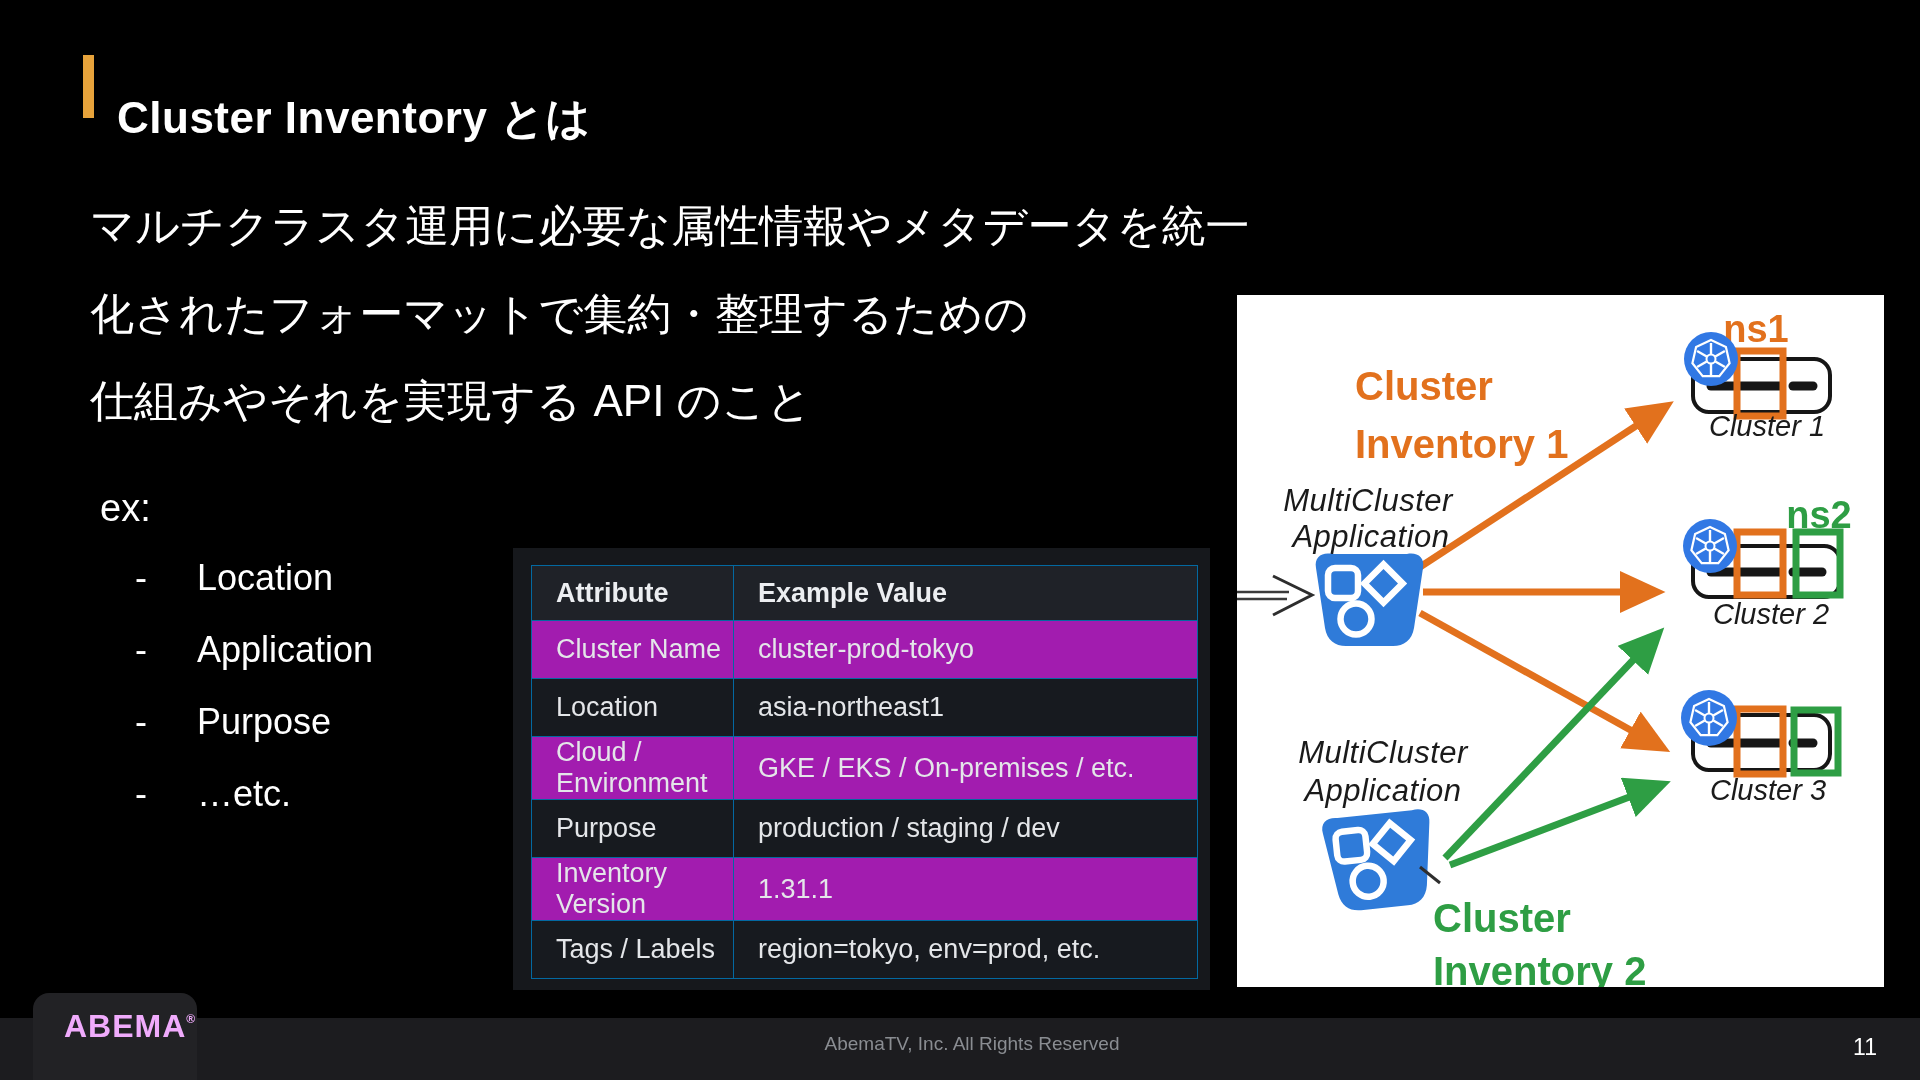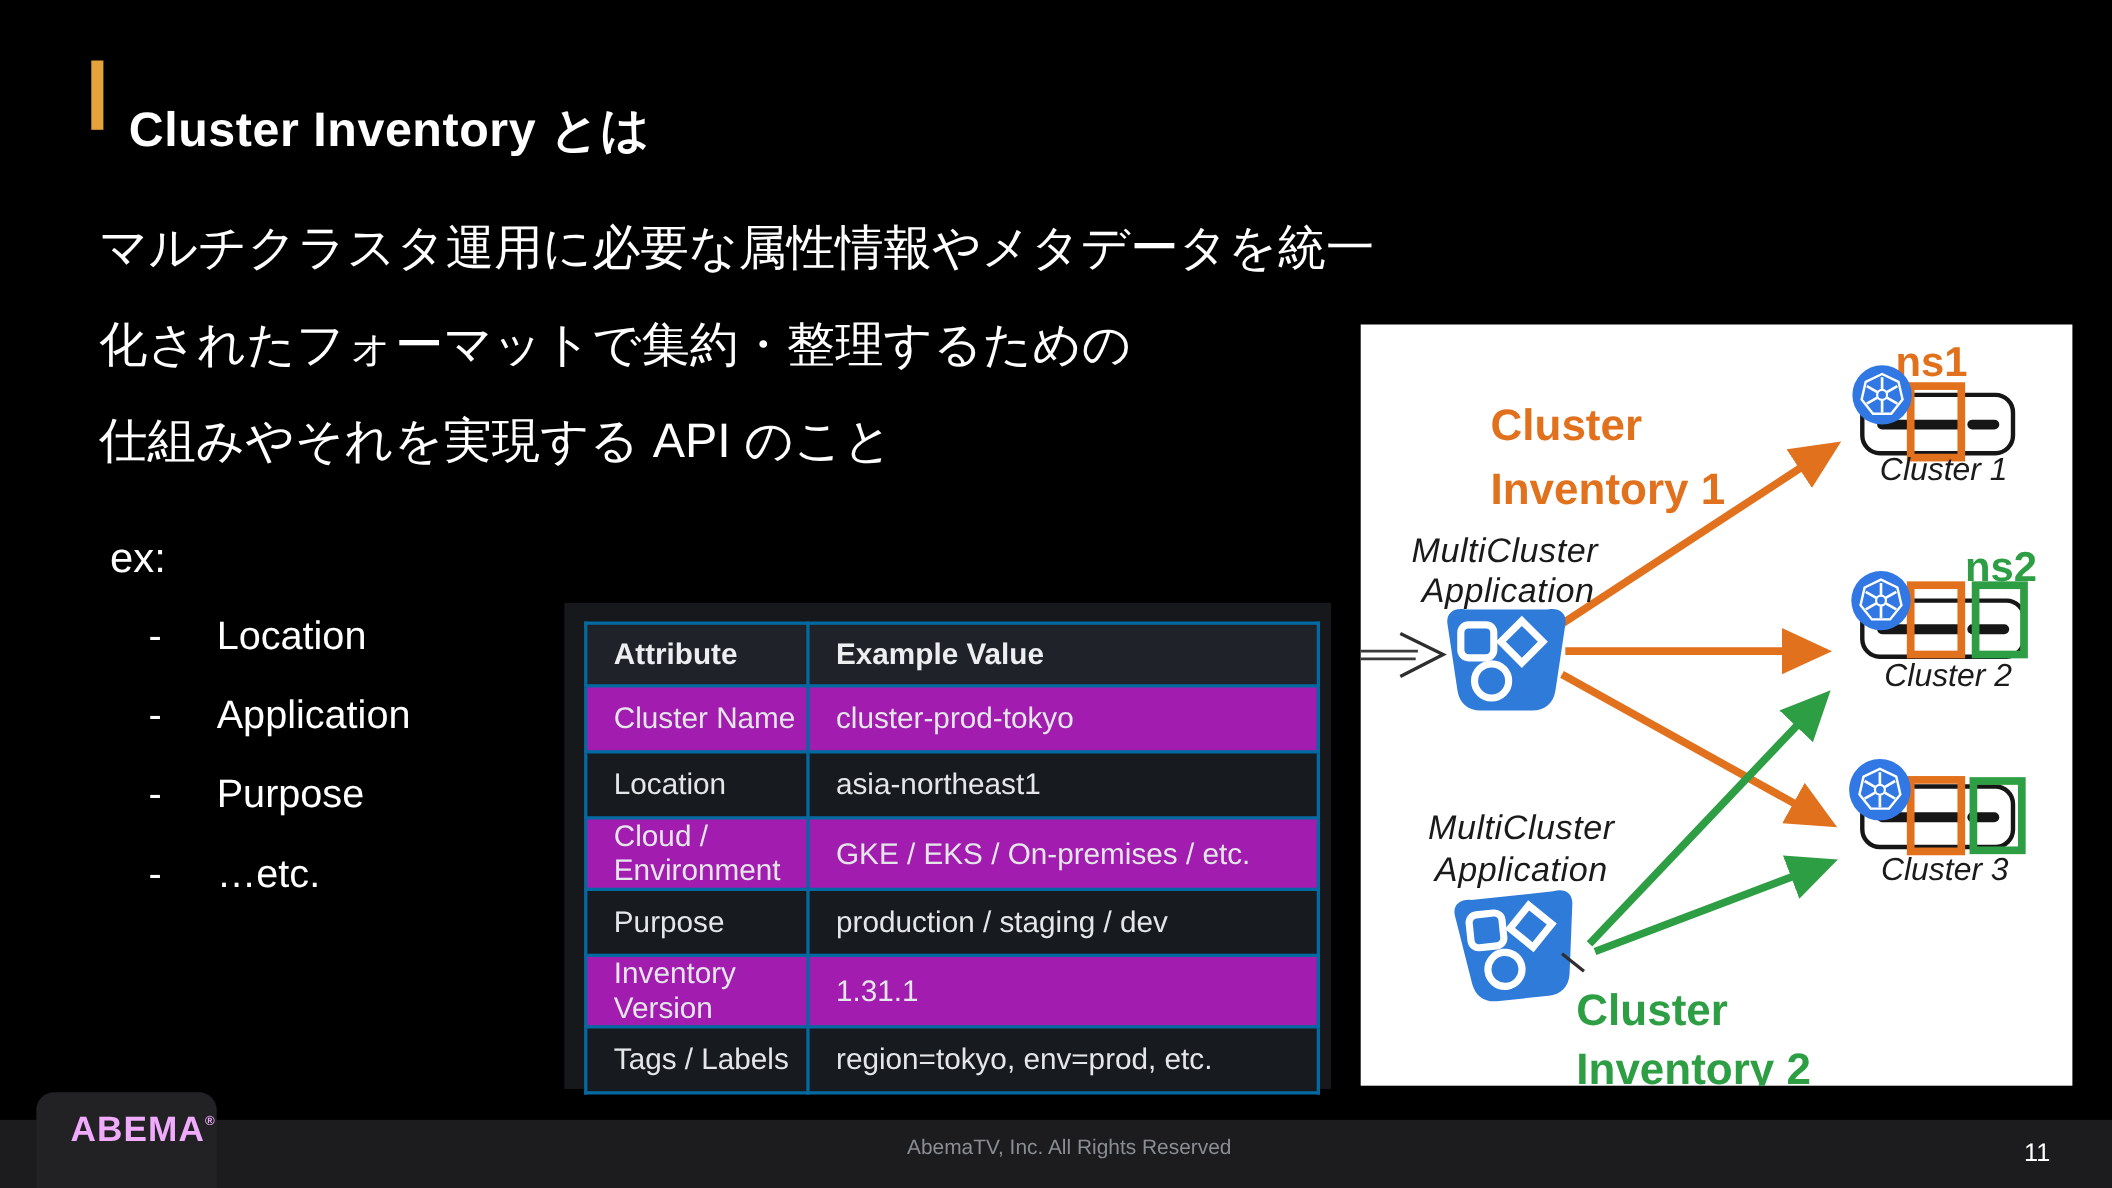--- a/index.html
+++ b/index.html
@@ -15,42 +15,42 @@
   .line1{top:200px;} .line2{top:288px;text-align:center;} .line3{top:375px;}
   .ex-label{position:absolute;left:100px;top:487px;color:#fff;font-size:38px;}
   .ex-item{position:absolute;color:#fff;font-size:36px;white-space:nowrap;}
   .ex-dash{position:absolute;left:135px;}
   .ex-text{position:absolute;left:197px;}
   .ei0{top:557px;} .ei1{top:629px;} .ei2{top:701px;} .ei3{top:773px;}
   
   .attr-table-wrap{position:absolute;left:513px;top:548px;width:697px;height:442px;background:#16181c;}
   table.attr{position:absolute;left:18px;top:17px;width:666px;border-collapse:collapse;table-layout:fixed;
     font-size:27px;color:#e4e6e9;}
-  table.attr th, table.attr td{border:3px solid #0369a1;padding:0 0 0 24px;text-align:left;font-weight:normal;}
+  table.attr th, table.attr td{border:1px solid #0369a1;padding:0 0 0 24px;text-align:left;font-weight:normal;}
   table.attr th{height:54px;background:#1f2228;font-weight:bold;color:#eceef1;}
   table.attr td{height:57px;}
   table.attr tr.dark td{background:#a21caf;}
   table.attr tr.light td{background:#171a1f;}
   col.c1{width:202px;} col.c2{width:464px;}
   
   .diagram-panel{position:absolute;left:1237px;top:295px;width:647px;height:692px;background:#fff;}
   .diagram-panel svg{display:block;}
   text.orange-big{font-size:40px;font-weight:bold;fill:#E2711D;}
   text.green-big{font-size:40px;font-weight:bold;fill:#2E9E44;}
   text.ns-o{font-size:38px;font-weight:bold;fill:#E2711D;text-anchor:middle;}
   text.ns-g{font-size:38px;font-weight:bold;fill:#2E9E44;text-anchor:middle;}
   text.hand{font-size:31px;font-style:italic;fill:#1a1a1a;text-anchor:middle;letter-spacing:0.5px;}
   text.node-label{font-size:29px;font-style:italic;fill:#1b1b1b;text-anchor:middle;}
   
   .footer-band{position:absolute;left:0;top:1018px;width:1920px;height:62px;background:#1c1c1f;}
   .logo-tab{position:absolute;left:33px;top:993px;width:164px;height:87px;background:#222225;border-radius:16px 16px 0 0;}
   .logo-text{position:absolute;left:64px;top:1008px;color:#f0abfc;font-size:32px;font-weight:700;letter-spacing:1px;}
   .logo-mark{font-size:12px;vertical-align:14px;}
   .footer-text{position:absolute;left:0;top:1033px;width:1920px;text-align:center;color:#8a8d92;font-size:19px;margin-left:12px;}
-  .page-number{position:absolute;left:1840px;top:1034px;width:50px;text-align:left;color:#fff;font-size:23px;}
+  .page-number{position:absolute;left:1840px;top:1034px;width:50px;text-align:center;color:#fff;font-size:23px;}
 </style>
 </head>
 <body>
 
 <div class="title-accent"></div>
 <h1 class="slide-title">Cluster Inventory とは</h1>
 
 <div class="body-line line1">マルチクラスタ運用に必要な属性情報やメタデータを統一</div>
 <div class="body-line line2">化されたフォーマットで集約・整理するための</div>
 <div class="body-line line3">仕組みやそれを実現する API のこと</div>

